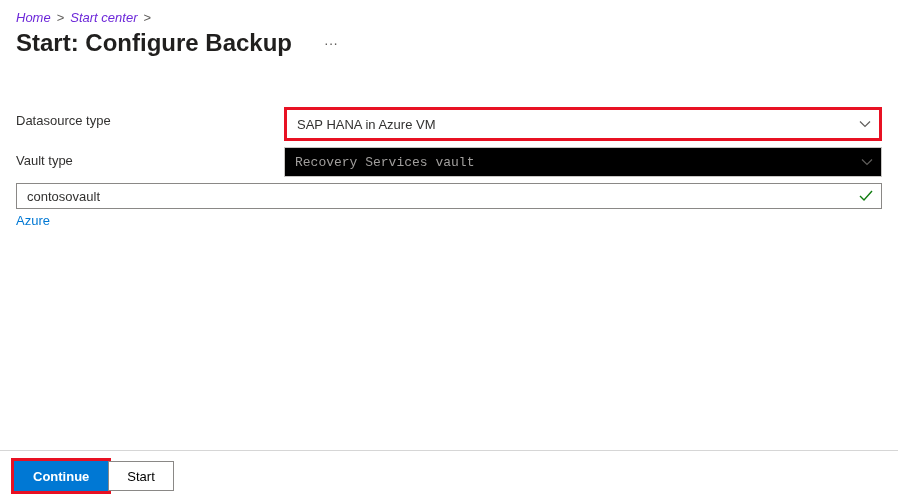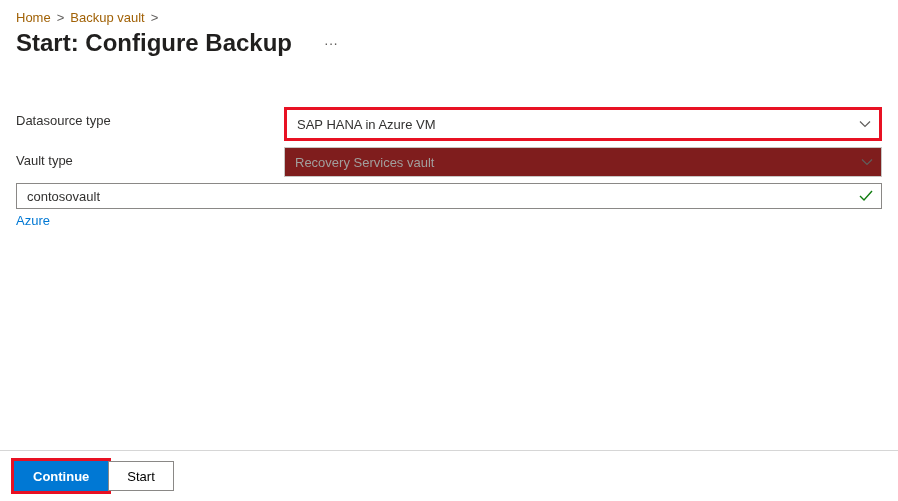--- a/index.html
+++ b/index.html
@@ -7,49 +7,49 @@
       font-family: "Segoe UI", -apple-system, BlinkMacSystemFont, sans-serif;
       font-size: 13px;
       color: #323130;
       background: #fff;
       width: 898px;
       height: 501px;
       position: relative;
       padding: 10px 16px;
     }
     .breadcrumb { font-size: 13px; margin-bottom: 4px; display: flex; align-items: center; gap: 6px; }
-    .breadcrumb a { color: #a16207; text-decoration: none; }
+    .breadcrumb a { color: #6d28d9; text-decoration: none; font-style: italic; }
     .breadcrumb .sep { color: #605e5c; }
     .page-title-row { display: flex; align-items: center; gap: 28px; margin-bottom: 50px; }
     .page-title { font-size: 24px; font-weight: 600; color: #201f1e; }
     .ellipsis { color: #605e5c; font-size: 14px; padding: 0 4px; cursor: pointer; }
     .form-row { display: flex; align-items: flex-start; margin-bottom: 6px; }
     .form-label { width: 268px; flex-shrink: 0; font-size: 13px; color: #323130; padding-top: 6px; }
     .req { color: #a4262c; }
     .form-field { flex: 1; position: relative; }
     .dropdown { position: relative; height: 30px; border: 1px solid #8a8886; background: #fff; display: flex; align-items: center; padding: 0 28px 0 10px; font-size: 13px; text-align: right; }
     .dropdown.highlight { border: 3px solid #e81123; height: 34px; }
-    .dropdown.disabled { background: #7f1d1d; color: #a19f9d; border-color: #c8c6c4; }
+    .dropdown.disabled { background: #000000; color: #a19f9d; border-color: #c8c6c4; font-family: Liberation Mono, monospace; }
     .chevron { position: absolute; right: 8px; top: 50%; transform: translateY(-50%); width: 12px; height: 12px; display: flex; align-items: center; justify-content: center; }
     .chevron svg { stroke: #605e5c; }
     .input-field { position: relative; height: 26px; border: 1px solid #8a8886; background: #fff; display: flex; align-items: center; padding: 0 28px 0 10px; font-size: 13px; }
     .check-icon { position: absolute; right: 8px; top: 50%; transform: translateY(-50%); width: 14px; height: 14px; display: flex; align-items: center; justify-content: center; }
     .select-link { color: #0078d4; font-size: 13px; margin-top: 4px; cursor: pointer; display: inline-block; }
     .footer { position: absolute; left: 0; right: 0; bottom: 0; border-top: 1px solid #d6d6d6; padding: 10px 14px; display: flex; }
     .btn { height: 30px; padding: 0 18px; font-size: 13px; border: 1px solid #8a8886; background: #fff; cursor: pointer; }
     .btn.primary { background: #0078d4; color: #fff; border-color: #0078d4; font-weight: 600; }
     .btn.primary.highlight-wrap { outline: 3px solid #e81123; outline-offset: 0; }
   </style>
 </head>
 <body>
 
 <div class="breadcrumb">
   <a href="#">Home</a>
   <span class="sep">&gt;</span>
-  <a href="#">Backup vault</a>
+  <a href="#">Start center</a>
   <span class="sep">&gt;</span>
 </div>
 
 <div class="page-title-row">
   <h1 class="page-title">Start: Configure Backup</h1>
   <span class="ellipsis">···</span>
 </div>
 
 <div class="form-row">
   <div class="form-label">Datasource type</div>

